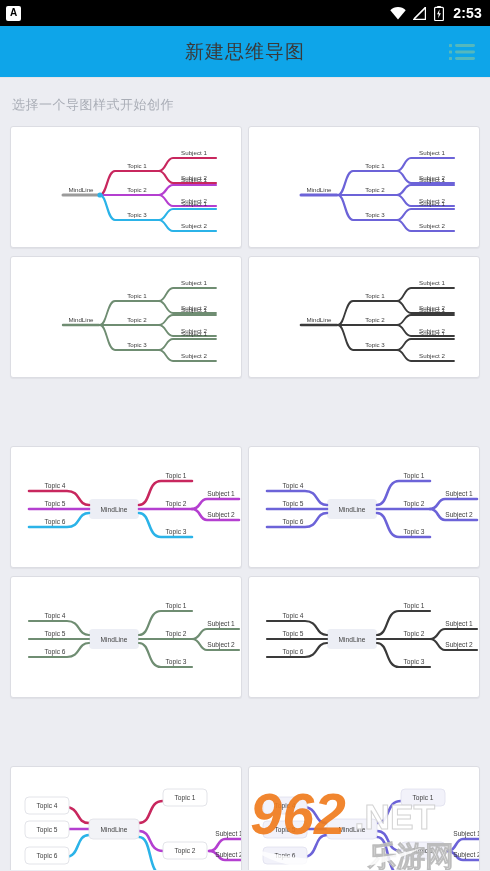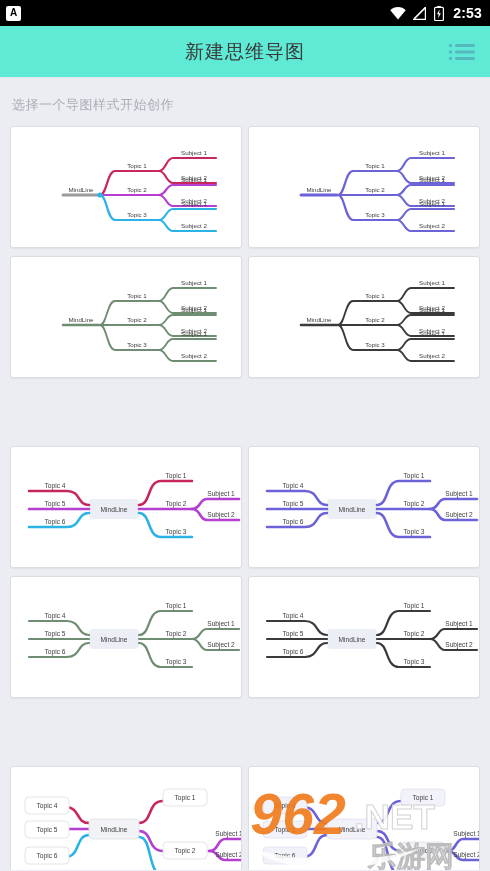--- a/index.html
+++ b/index.html
@@ -26,21 +26,21 @@
   }
   .sb-spacer { flex: 1; }
   .sb-right { display: flex; align-items: center; gap: 7px; }
   .ic-wifi { width: 16px; height: 13px; display: block; }
   .ic-sig  { width: 14px; height: 13px; display: block; }
   .ic-bat  { width: 10px; height: 15px; display: block; }
   .sb-time { font-size: 14px; letter-spacing: .2px; margin-left: 2px; }
 
   
   .appbar {
-    height: 52px; background: #5eead4;
+    height: 52px; background: #0ea5e9;
     display: flex; align-items: center; justify-content: center;
     position: relative;
     border-bottom: 1px solid #e4e5ea;
   }
   .appbar-title {
     font-size: 19px; color: #3a3a3a; letter-spacing: 1px;
     font-family: "DejaVu Sans", "Liberation Sans", sans-serif;
   }
   .appbar-menu {
     position: absolute; right: 12px; top: 50%; transform: translateY(-50%);

